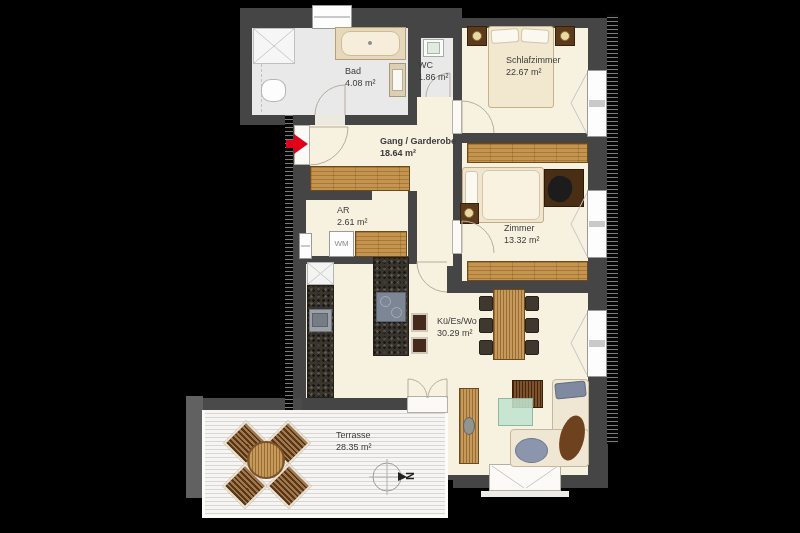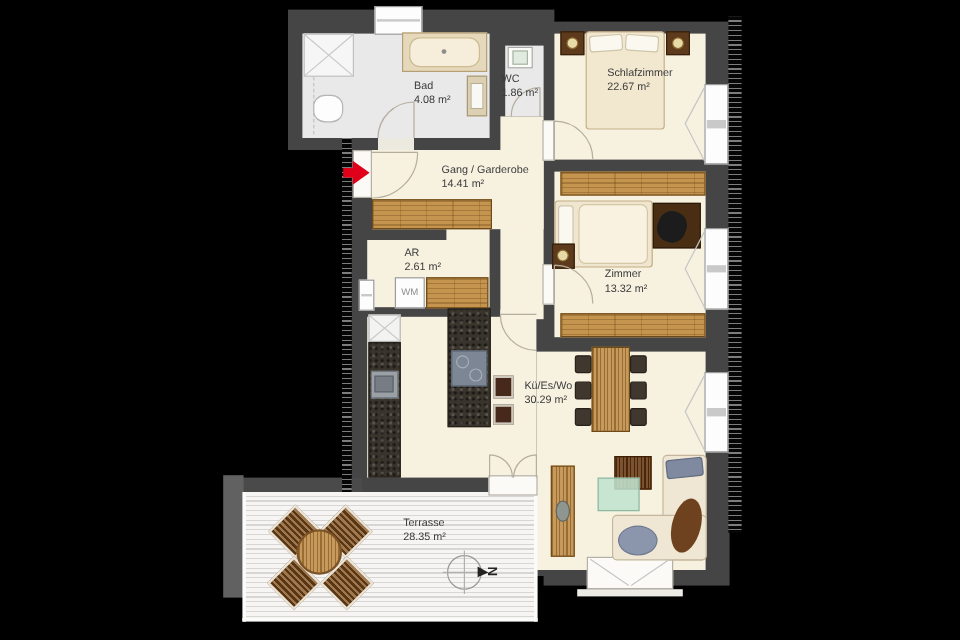--- a/index.html
+++ b/index.html
@@ -184,23 +184,23 @@
     <div>4.08 m²</div>
   </div>
   <div class="label" style="left:418px;top:60px;">
     <div>WC</div>
     <div>1.86 m²</div>
   </div>
   <div class="label" style="left:506px;top:55px;">
     <div>Schlafzimmer</div>
     <div>22.67 m²</div>
   </div>
-  <div class="label" style="left:368px;top:136px;">
+  <div class="label" style="left:380px;top:136px;font-weight:bold;">
     <div>Gang / Garderobe</div>
-    <div>14.41 m²</div>
+    <div>18.64 m²</div>
   </div>
   <div class="label" style="left:337px;top:205px;">
     <div>AR</div>
     <div>2.61 m²</div>
   </div>
   <div class="label" style="left:504px;top:223px;">
     <div>Zimmer</div>
     <div>13.32 m²</div>
   </div>
   <div class="label" style="left:437px;top:316px;">

